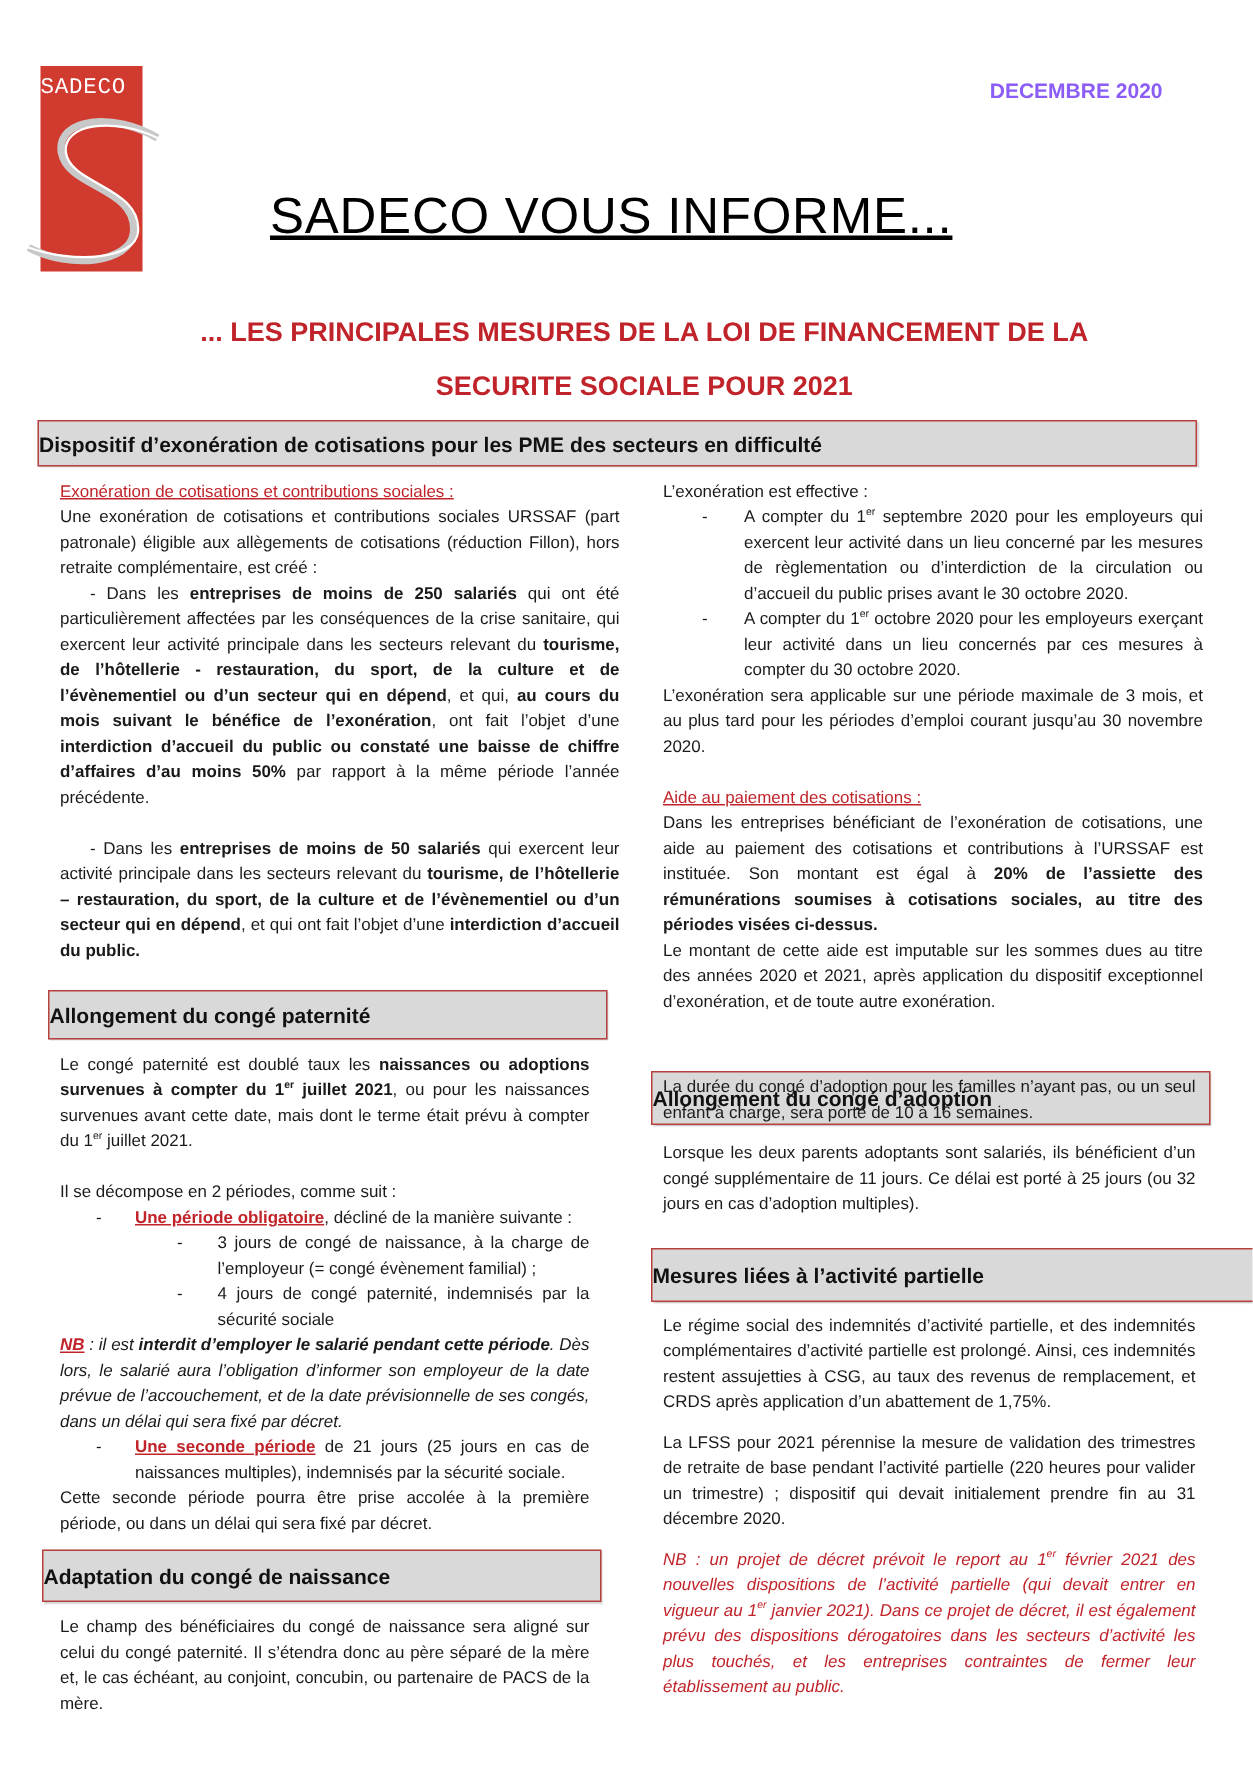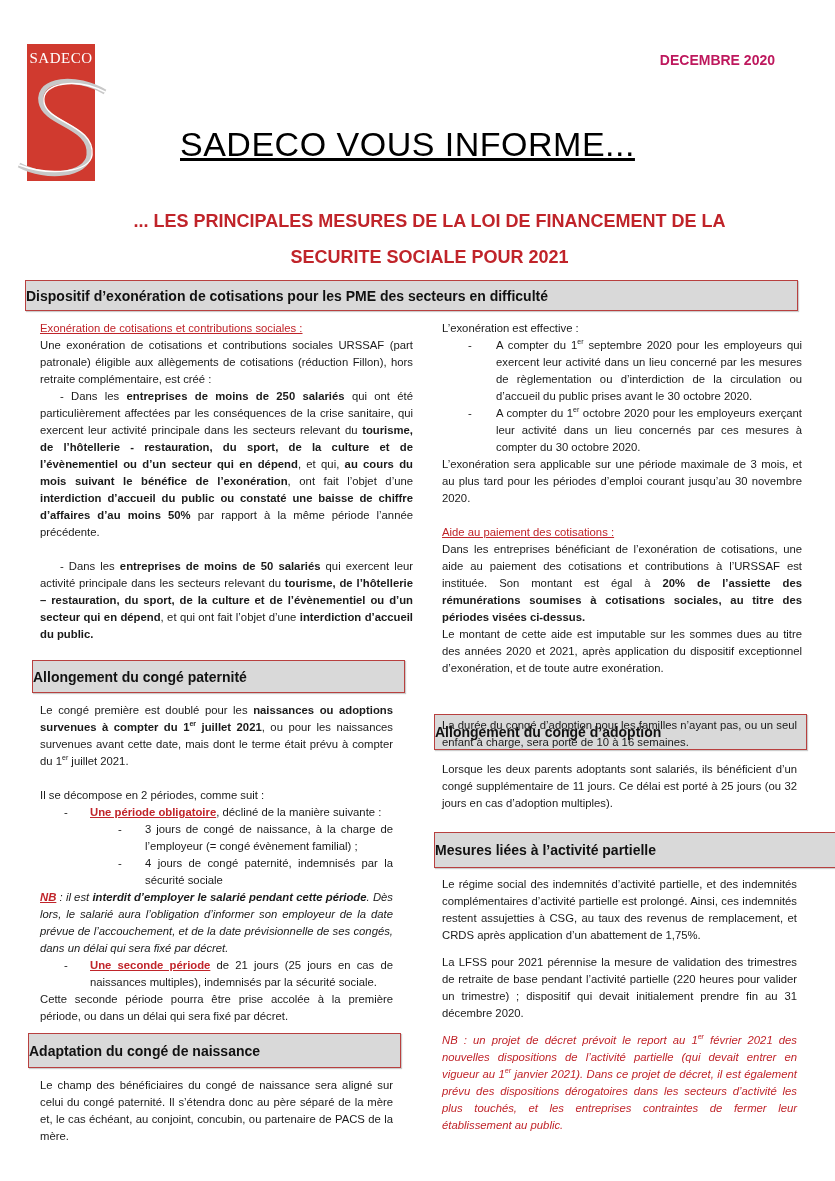--- a/index.html
+++ b/index.html
@@ -1,23 +1,23 @@
 <!DOCTYPE html>
 <html><head>
 <meta charset="utf-8">
 <style>
   * { box-sizing: border-box; margin: 0; padding: 0; }
   html, body { width: 835px; height: 1181px; background: #ffffff; }
   body { position: relative; font-family: "Liberation Sans", "DejaVu Sans", sans-serif; color: #1a1a1a; overflow: hidden; }
 
   .logo { position: absolute; left: 27px; top: 44px; width: 68px; height: 137px; background: #d03a2f; overflow: visible; }
-  .logo-text { position: absolute; top: 6px; left: 0; width: 100%; text-align: center; color: #fff; font-family: Liberation Serif, serif; font-size: 15px; letter-spacing: 0.5px; }
+  .logo-text { position: absolute; top: 6px; left: 0; width: 100%; color: #fff; font-family: Liberation Mono, monospace; font-size: 15px; letter-spacing: 0.5px; }
   .logo svg { position: absolute; left: -10px; top: 26px; }
 
-  .date { position: absolute; right: 60px; top: 52px; color: #be185d; font-weight: bold; font-size: 14px; }
+  .date { position: absolute; right: 60px; top: 52px; color: #8b5cf6; font-weight: bold; font-size: 14px; }
   .main-title { position: absolute; left: 180px; top: 125px; color: #000000; font-size: 34px; letter-spacing: 0.5px; text-decoration: underline; }
   .subtitle { position: absolute; left: 0; top: 203px; width: 835px; text-align: center; color: #c0242a; font-weight: bold; font-size: 18px; line-height: 36px; padding-left: 24px; }
 
   .section-box { position: absolute; background: #d9d9d9; border: 1.5px solid #b8403f; box-shadow: 1px 1px 1px rgba(0,0,0,0.2); font-weight: bold; font-size: 14px; color: #111; padding-left: 0; display: flex; align-items: center; }
 
   .col { position: absolute; font-size: 11.3px; line-height: 17px; text-align: justify; }
   .col p { margin: 0; }
   .red-u { color: #c0242a; text-decoration: underline; }
   .b { font-weight: bold; }
   .i { font-style: italic; }
@@ -70,21 +70,21 @@
   </div>
   <p>L’exonération sera applicable sur une période maximale de 3 mois, et au plus tard pour les périodes d’emploi courant jusqu’au 30 novembre 2020.</p>
   <div class="gap"></div>
   <p class="red-u">Aide au paiement des cotisations :</p>
   <p><span>Dans les entreprises bénéficiant de l’exonération de cotisations, une aide au paiement des cotisations et contributions à l’URSSAF est instituée. Son montant est égal à </span><span class="b">20% de l’assiette des rémunérations soumises à cotisations sociales, au titre des périodes visées ci-dessus.</span></p>
   <p>Le montant de cette aide est imputable sur les sommes dues au titre des années 2020 et 2021, après application du dispositif exceptionnel d’exonération, et de toute autre exonération.</p>
 </div>
 
 <div class="section-box" style="left:32px; top:660px; width:373px; height:33px;">Allongement du congé paternité</div>
 <div class="col" style="left:40px; top:702px; width:353px;">
-  <p><span>Le congé première est doublé pour les </span><span class="b">naissances ou adoptions survenues à compter du 1</span><sup class="b">er</sup><span class="b"> juillet 2021</span><span>, ou pour les naissances survenues avant cette date, mais dont le terme était prévu à compter du 1</span><sup>er</sup><span> juillet 2021.</span></p>
+  <p><span>Le congé paternité est doublé taux les </span><span class="b">naissances ou adoptions survenues à compter du 1</span><sup class="b">er</sup><span class="b"> juillet 2021</span><span>, ou pour les naissances survenues avant cette date, mais dont le terme était prévu à compter du 1</span><sup>er</sup><span> juillet 2021.</span></p>
   <div class="gap"></div>
   <p>Il se décompose en 2 périodes, comme suit :</p>
   <div class="dashrow">
     <span class="dash" style="width:50px; padding-left:24px;">-</span>
     <p style="flex:1;"><span class="b red-u">Une période obligatoire</span><span>, décliné de la manière suivante :</span></p>
   </div>
   <div class="dashrow">
     <span class="dash" style="width:105px; padding-left:78px;">-</span>
     <p style="flex:1;">3 jours de congé de naissance, à la charge de l’employeur (= congé évènement familial) ;</p>
   </div>

